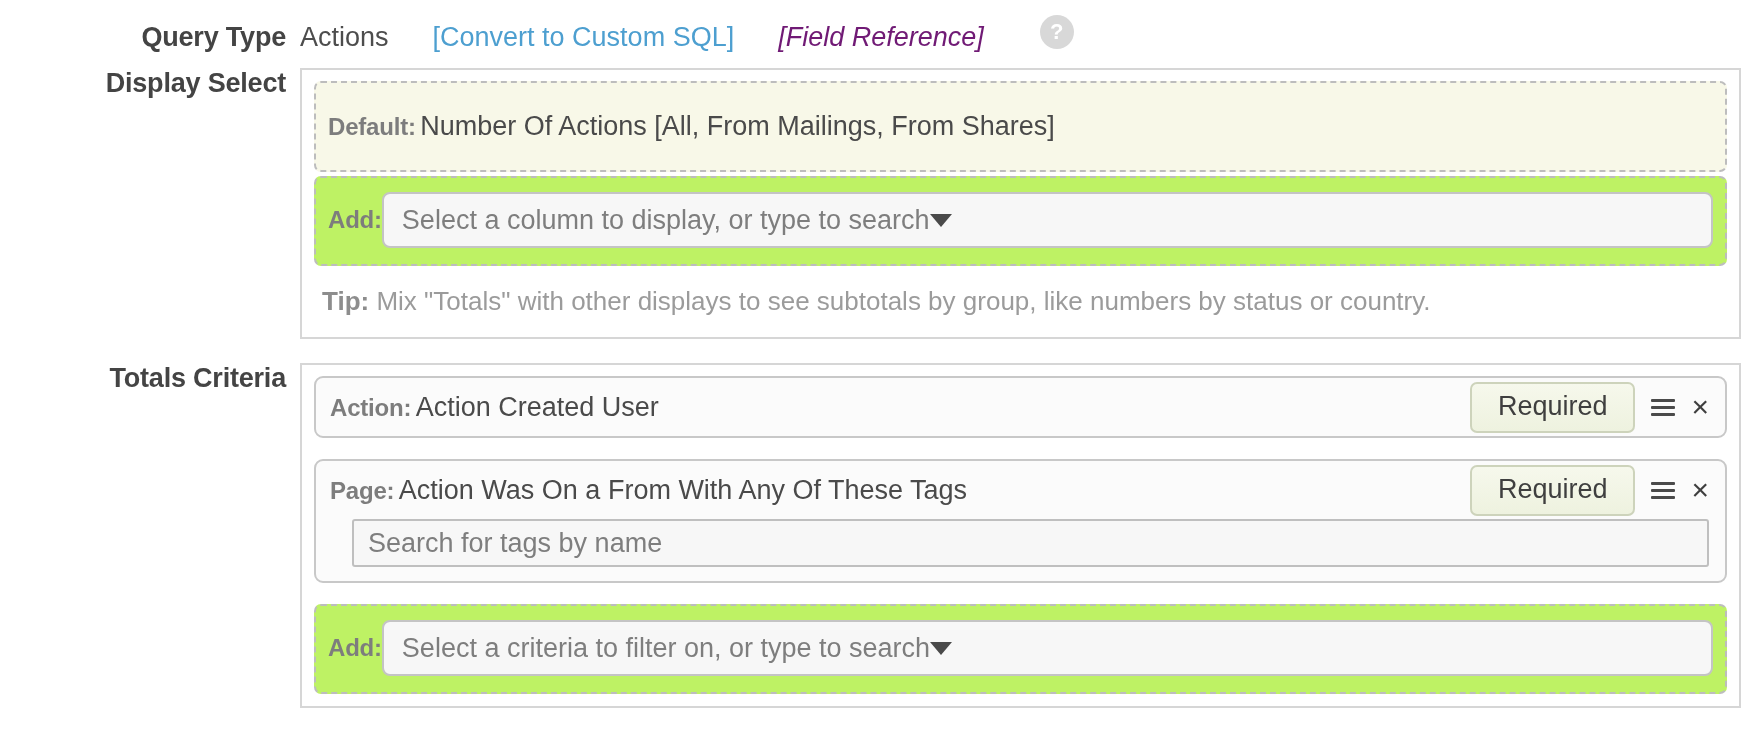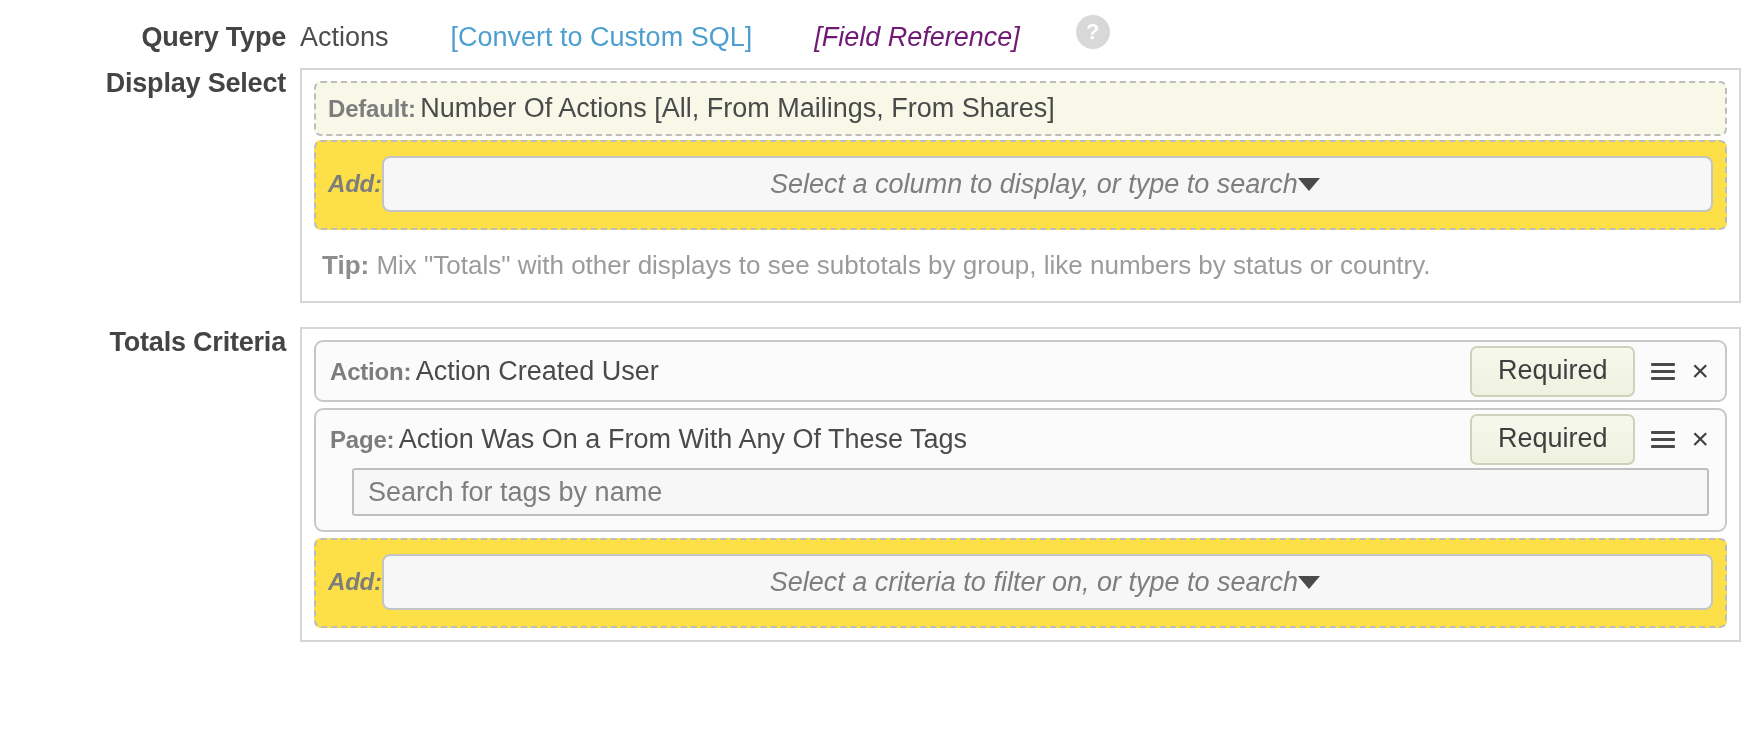--- a/index.html
+++ b/index.html
@@ -50,21 +50,21 @@
   }
   .query-type-value {
     font-size: 27px;
     color: #4d4d4d;
     font-weight: normal;
   }
   .qt-link {
     font-size: 27px;
     color: #4d9fd0;
     text-decoration: none;
-    margin-left: 54px;
+    margin-left: 36px;
     white-space: nowrap;
   }
   .qt-link.darker { color: #701a75; font-style: italic; }
   .help-icon {
     display: inline-flex;
     align-items: center;
     justify-content: center;
     width: 34px;
     height: 34px;
     border-radius: 50%;
@@ -85,32 +85,31 @@
     box-sizing: border-box;
     width: 1441px;
     padding: 11px 12px 12px 12px;
   }
 
   
   .dashed-box {
     border: 2px dashed #bdbdbd;
     border-radius: 7px;
     box-sizing: border-box;
-    padding: 10px 12px;
+    padding: 28px 12px;
   }
   .dashed-box.default-box {
     background: #f8f8e8;
     margin-bottom: 4px;
   }
   .dashed-box.add-box {
-    background: #fde047;
+    background: #bef264;
     display: flex;
     align-items: center;
     padding: 14px 12px 16px 12px;
-    font-style: italic;
   }
 
   .strong-prefix {
     font-weight: bold;
     color: #7d7d7d;
     font-size: 24px;
     letter-spacing: -0.2px;
   }
   .normal-text {
     font-size: 27px;
@@ -124,21 +123,21 @@
 
   
   .select-ctl {
     flex: 1;
     height: 56px;
     border: 2px solid #c4c4c4;
     border-radius: 8px;
     background: #f7f7f7;
     display: flex;
     align-items: center;
-    justify-content: center;
+    justify-content: flex-start;
     padding: 0 23px 0 18px;
     box-sizing: border-box;
   }
   .select-placeholder {
     font-size: 27px;
     color: #7e7e7e;
   }
   .caret {
     width: 0;
     height: 0;
@@ -154,21 +153,21 @@
     white-space: nowrap;
   }
   .tip-line b { color: #8d8d8d; font-weight: bold; }
 
   
   .criteria-box {
     border: 2px solid #c8c8c8;
     border-radius: 9px;
     background: #fbfbfb;
     box-sizing: border-box;
-    margin-bottom: 6px;
+    margin-bottom: 21px;
     padding: 0;
   }
   .criteria-head {
     display: flex;
     align-items: center;
     min-height: 58px;
     padding: 0 10px 0 14px;
   }
   .criteria-title {
     flex: 1;

